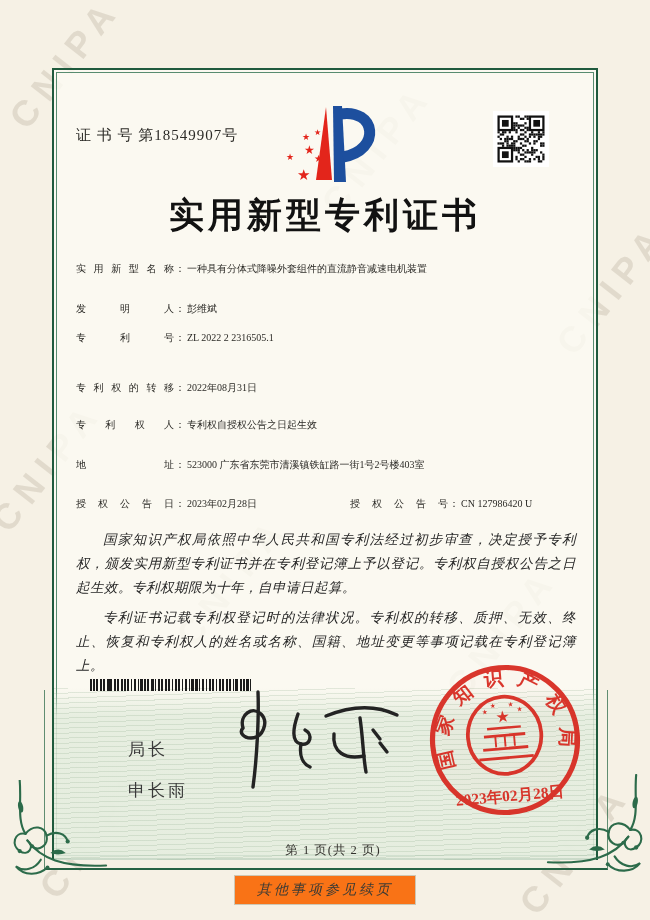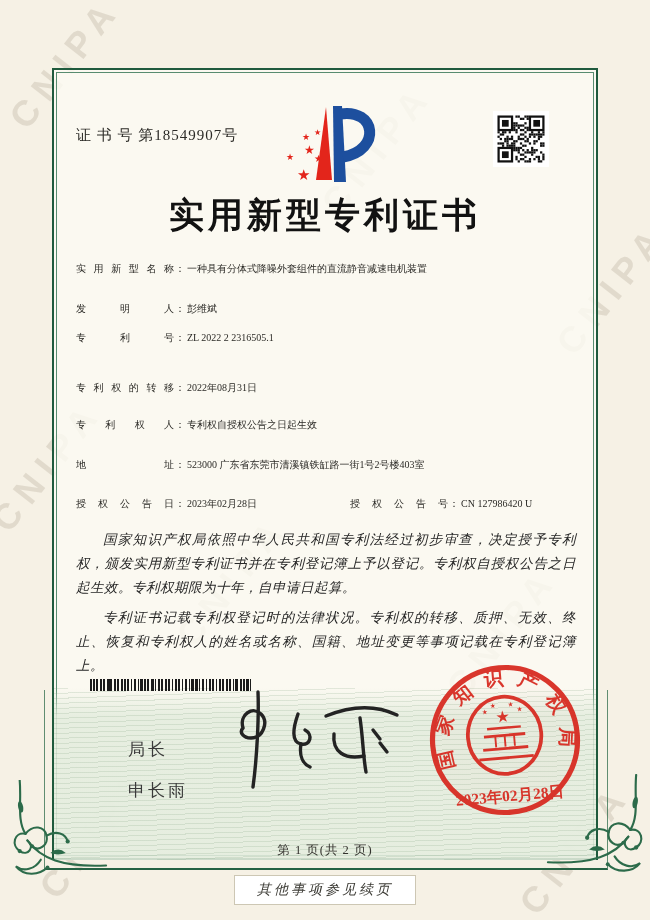--- a/index.html
+++ b/index.html
@@ -74,25 +74,25 @@
   .signer{
     position:absolute;z-index:6;left:88px;
     font-family:"Liberation Sans","DejaVu Sans",sans-serif;
     font-size:17px;letter-spacing:3px;color:#3a3a3a;margin-left:40px;
   }
   .signer.t{top:738px;} .signer.n{top:779px;}
   .signature{position:absolute;z-index:6;left:213px;top:686px;}
   .seal{position:absolute;z-index:7;left:425px;top:660px;transform:rotate(-5deg);opacity:.93;}
   .page-note{
     position:absolute;z-index:6;left:52px;top:842px;width:546px;text-align:center;
-    font-size:12.5px;letter-spacing:1px;color:#33322d;
+    font-size:12.5px;letter-spacing:1px;color:#33322d;padding-left:8px;
   }
   .footer-strip{
     position:absolute;z-index:6;left:234px;top:875px;width:182px;height:30px;
-    background:#ffffff;border:1px solid #cdc7b4;box-sizing:border-box;
+    background:#f97316;border:1px solid #cdc7b4;box-sizing:border-box;
     display:flex;align-items:center;justify-content:center;
     font-size:14px;letter-spacing:3px;font-style:italic;color:#3c3b35;
   }
 </style>
 </head>
 <body>
 
 <div class="wm" style="left:-12px;top:42px">CNIPA</div>
 <div class="wm" style="left:300px;top:128px">CNIPA</div>
 <div class="wm" style="left:-30px;top:445px">CNIPA</div>

